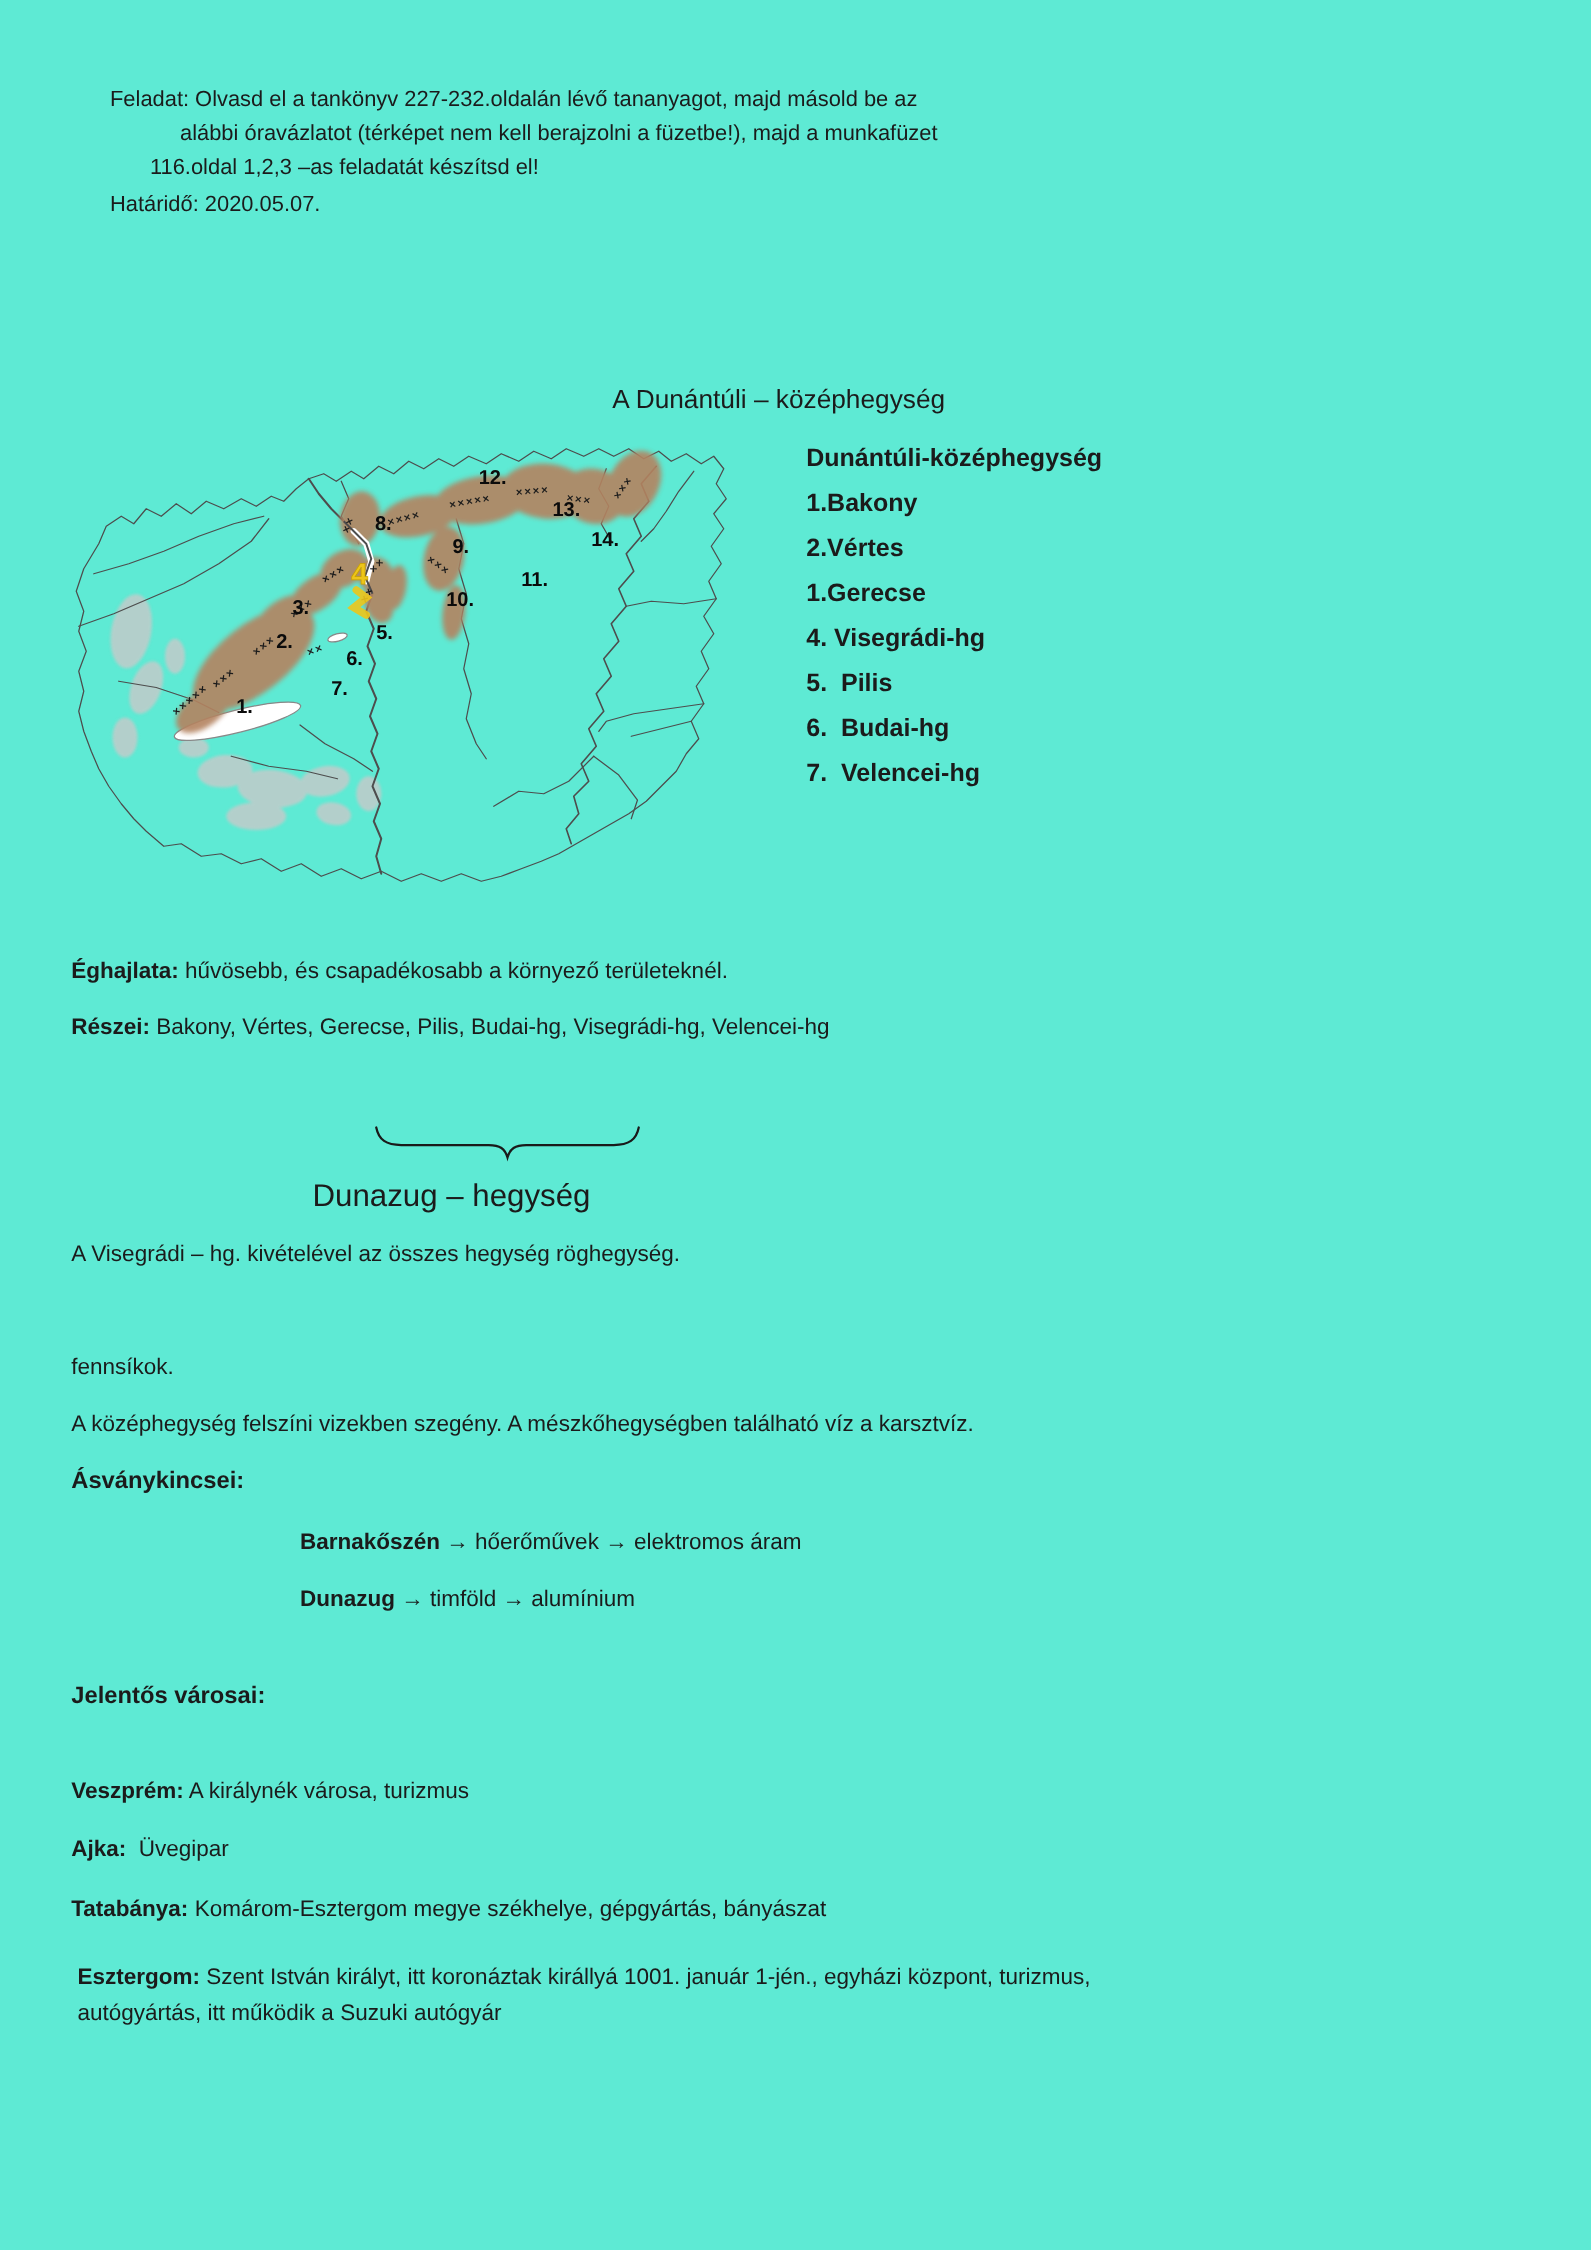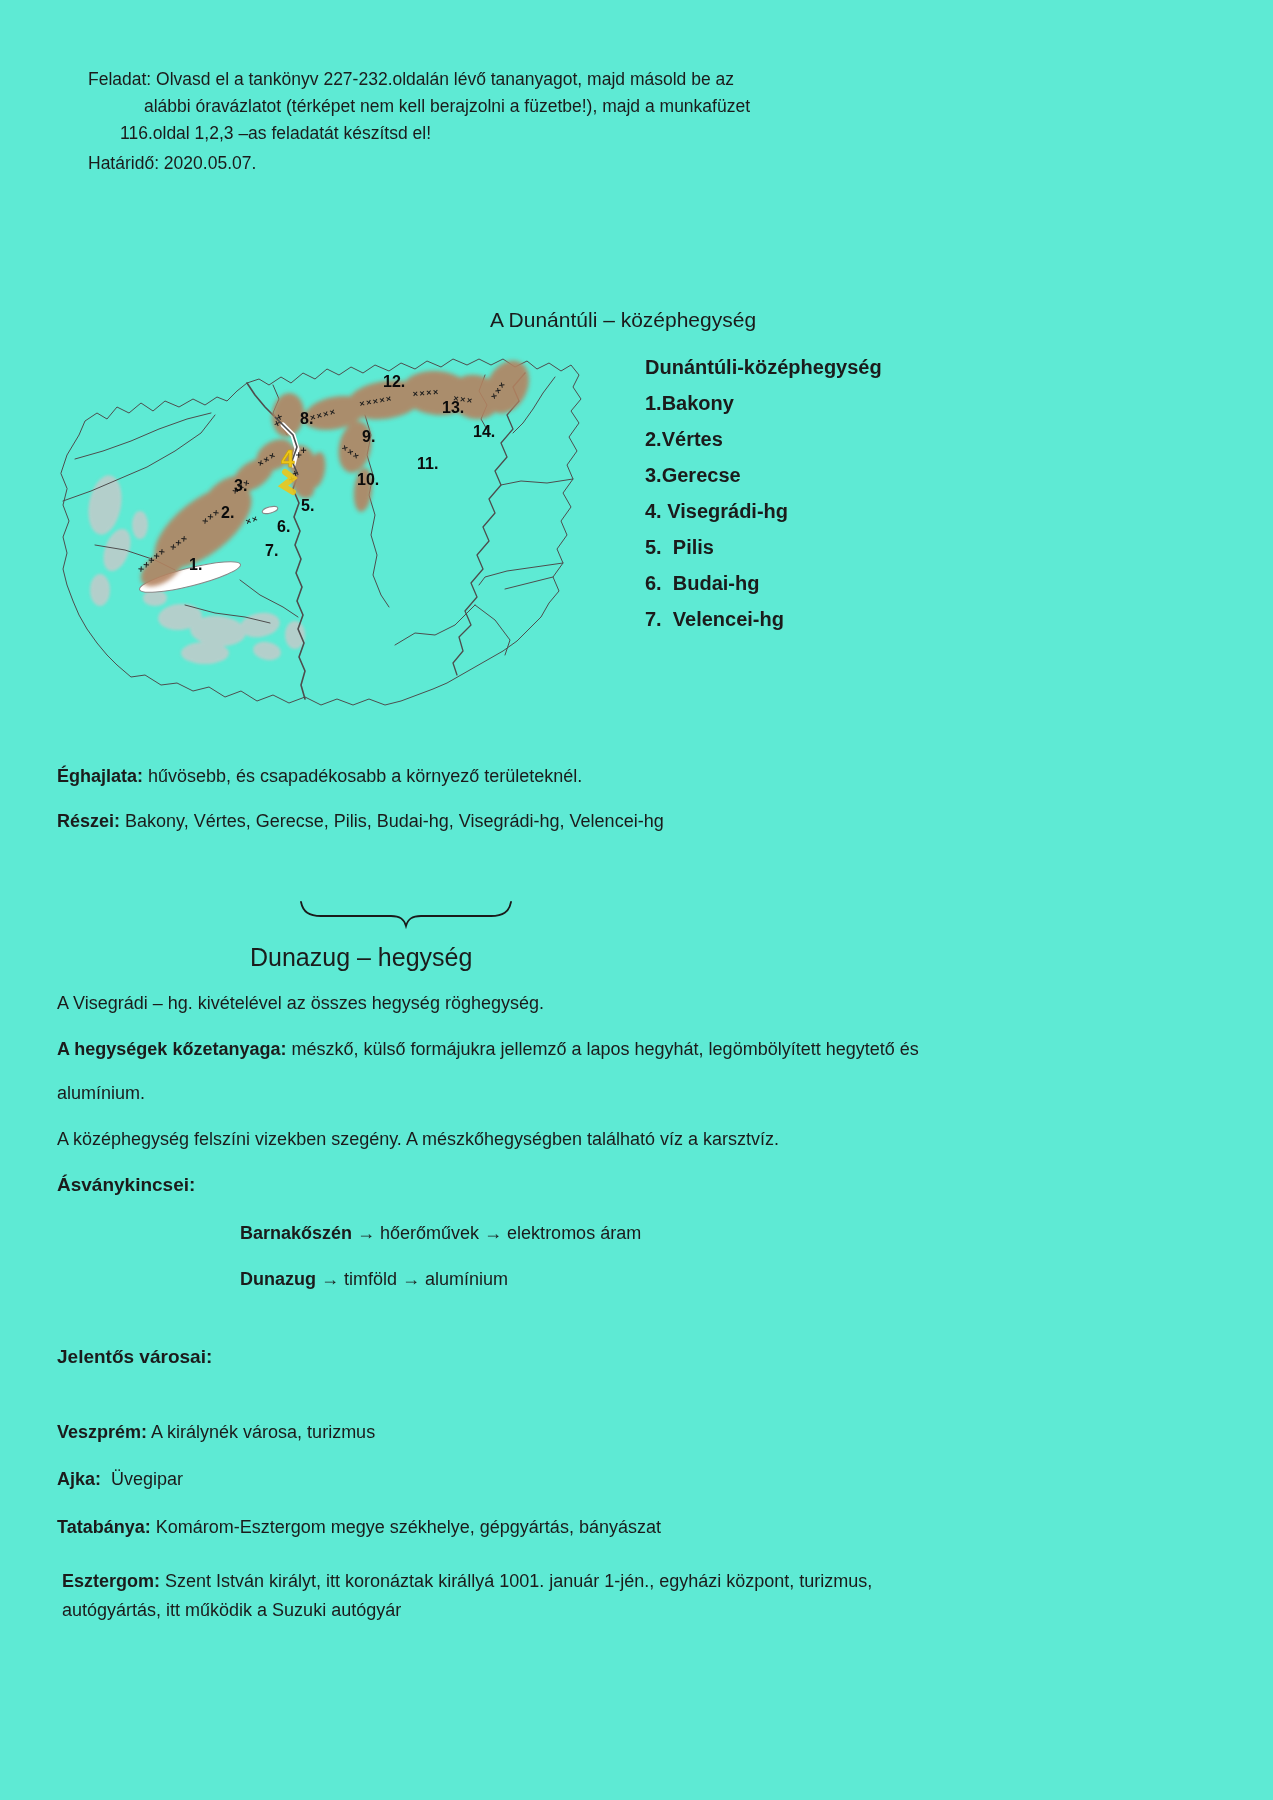--- a/index.html
+++ b/index.html
@@ -144,40 +144,39 @@
     <g>
       <path d="M230,117 l8,6 l-10,8 l10,6" stroke="#edc51a" stroke-width="6" fill="none" stroke-linecap="round" opacity="0.9"></path>
       <text x="226" y="112" font-size="24" font-weight="bold" fill="#edc51a" stroke="#c9a300" stroke-width="0.6">4</text>
     </g>
   </svg>
 
   <div class="legend">
     <div class="legend-row">Dunántúli-középhegység</div>
     <div class="legend-row">1.Bakony</div>
     <div class="legend-row">2.Vértes</div>
-    <div class="legend-row">3.Gerecse</div>
+    <div class="legend-row">1.Gerecse</div>
     <div class="legend-row">4. Visegrádi-hg</div>
     <div class="legend-row">5.  Pilis</div>
     <div class="legend-row">6.  Budai-hg</div>
     <div class="legend-row">7.  Velencei-hg</div>
   </div>
 
   <div class="line" style="left:57px;top:765px;"><span class="b">Éghajlata:</span><span> hűvösebb, és csapadékosabb a környező területeknél.</span></div>
 
   <div class="line" style="left:57px;top:810px;"><span class="b">Részei:</span><span> Bakony, Vértes, Gerecse, Pilis, Budai-hg, Visegrádi-hg, Velencei-hg</span></div>
 
   <svg style="position:absolute;left:299px;top:900px;" width="214" height="30" viewBox="0 0 214 30">
     <path d="M2,2 C4,12 10,16 22,16 L92,16 C101,16 105,19 107,26 C109,19 113,16 122,16 L192,16 C204,16 210,12 212,2" stroke="#1a1a1a" stroke-width="1.8" fill="none" stroke-linecap="round"></path>
   </svg>
   <div class="line" style="left:250px;top:946px;width:220px;text-align:left;font-size:25px;">Dunazug – hegység</div>
 
   <div class="line" style="left:57px;top:992px;">A Visegrádi – hg. kivételével az összes hegység röghegység.</div>
 
-  <div class="line" style="left:57px;top:1038px;"><span class="b">A hegységek kőzetanyaga:</span><span> mészkő, külső formájukra jellemző a lapos hegyhát, legömbölyített hegytető és</span></div>
-  <div class="line" style="left:57px;top:1082px;">alumínium.</div>
+  <div class="line" style="left:57px;top:1082px;">fennsíkok.</div>
 
   <div class="line" style="left:57px;top:1128px;">A középhegység felszíni vizekben szegény. A mészkőhegységben található víz a karsztvíz.</div>
 
   <div class="line heading" style="left:57px;top:1174px;">Ásványkincsei:</div>
 
   <div class="line" style="left:240px;top:1222px;"><span class="b">Barnakőszén</span><span> → hőerőművek → elektromos áram</span></div>
 
   <div class="line" style="left:240px;top:1268px;"><span class="b">Dunazug</span><span> → timföld → alumínium</span></div>
 
   <div class="line heading underline" style="left:57px;top:1346px;">Jelentős városai:</div>

